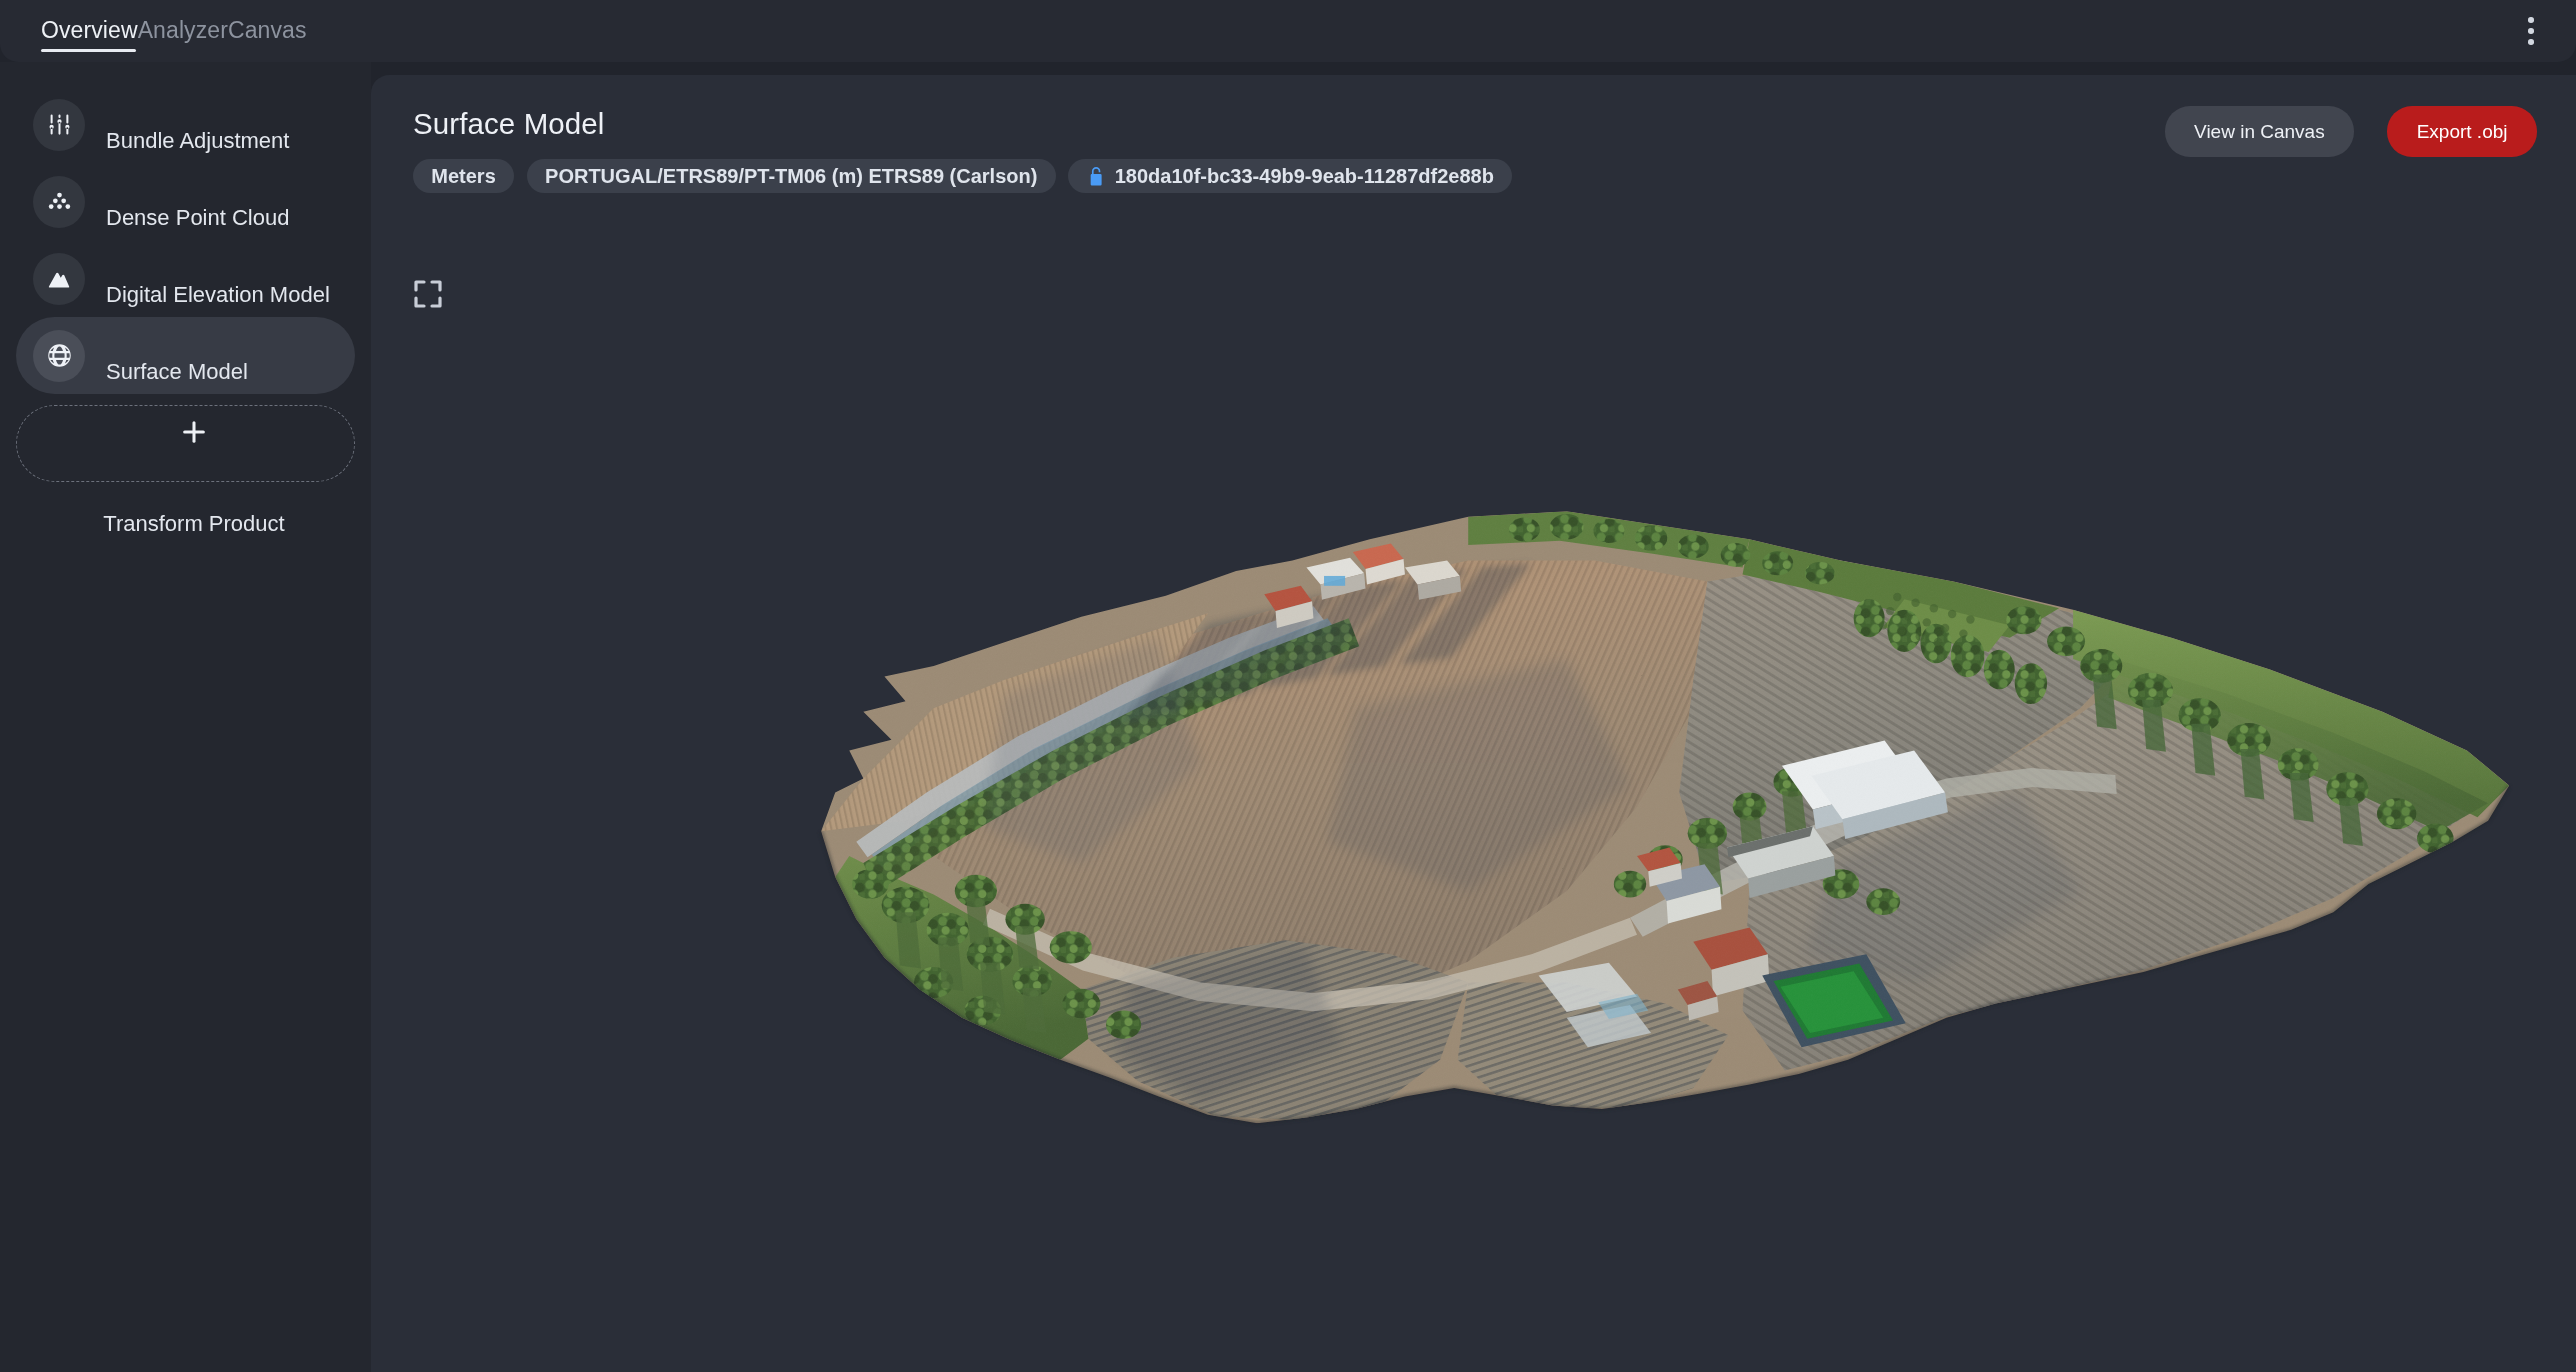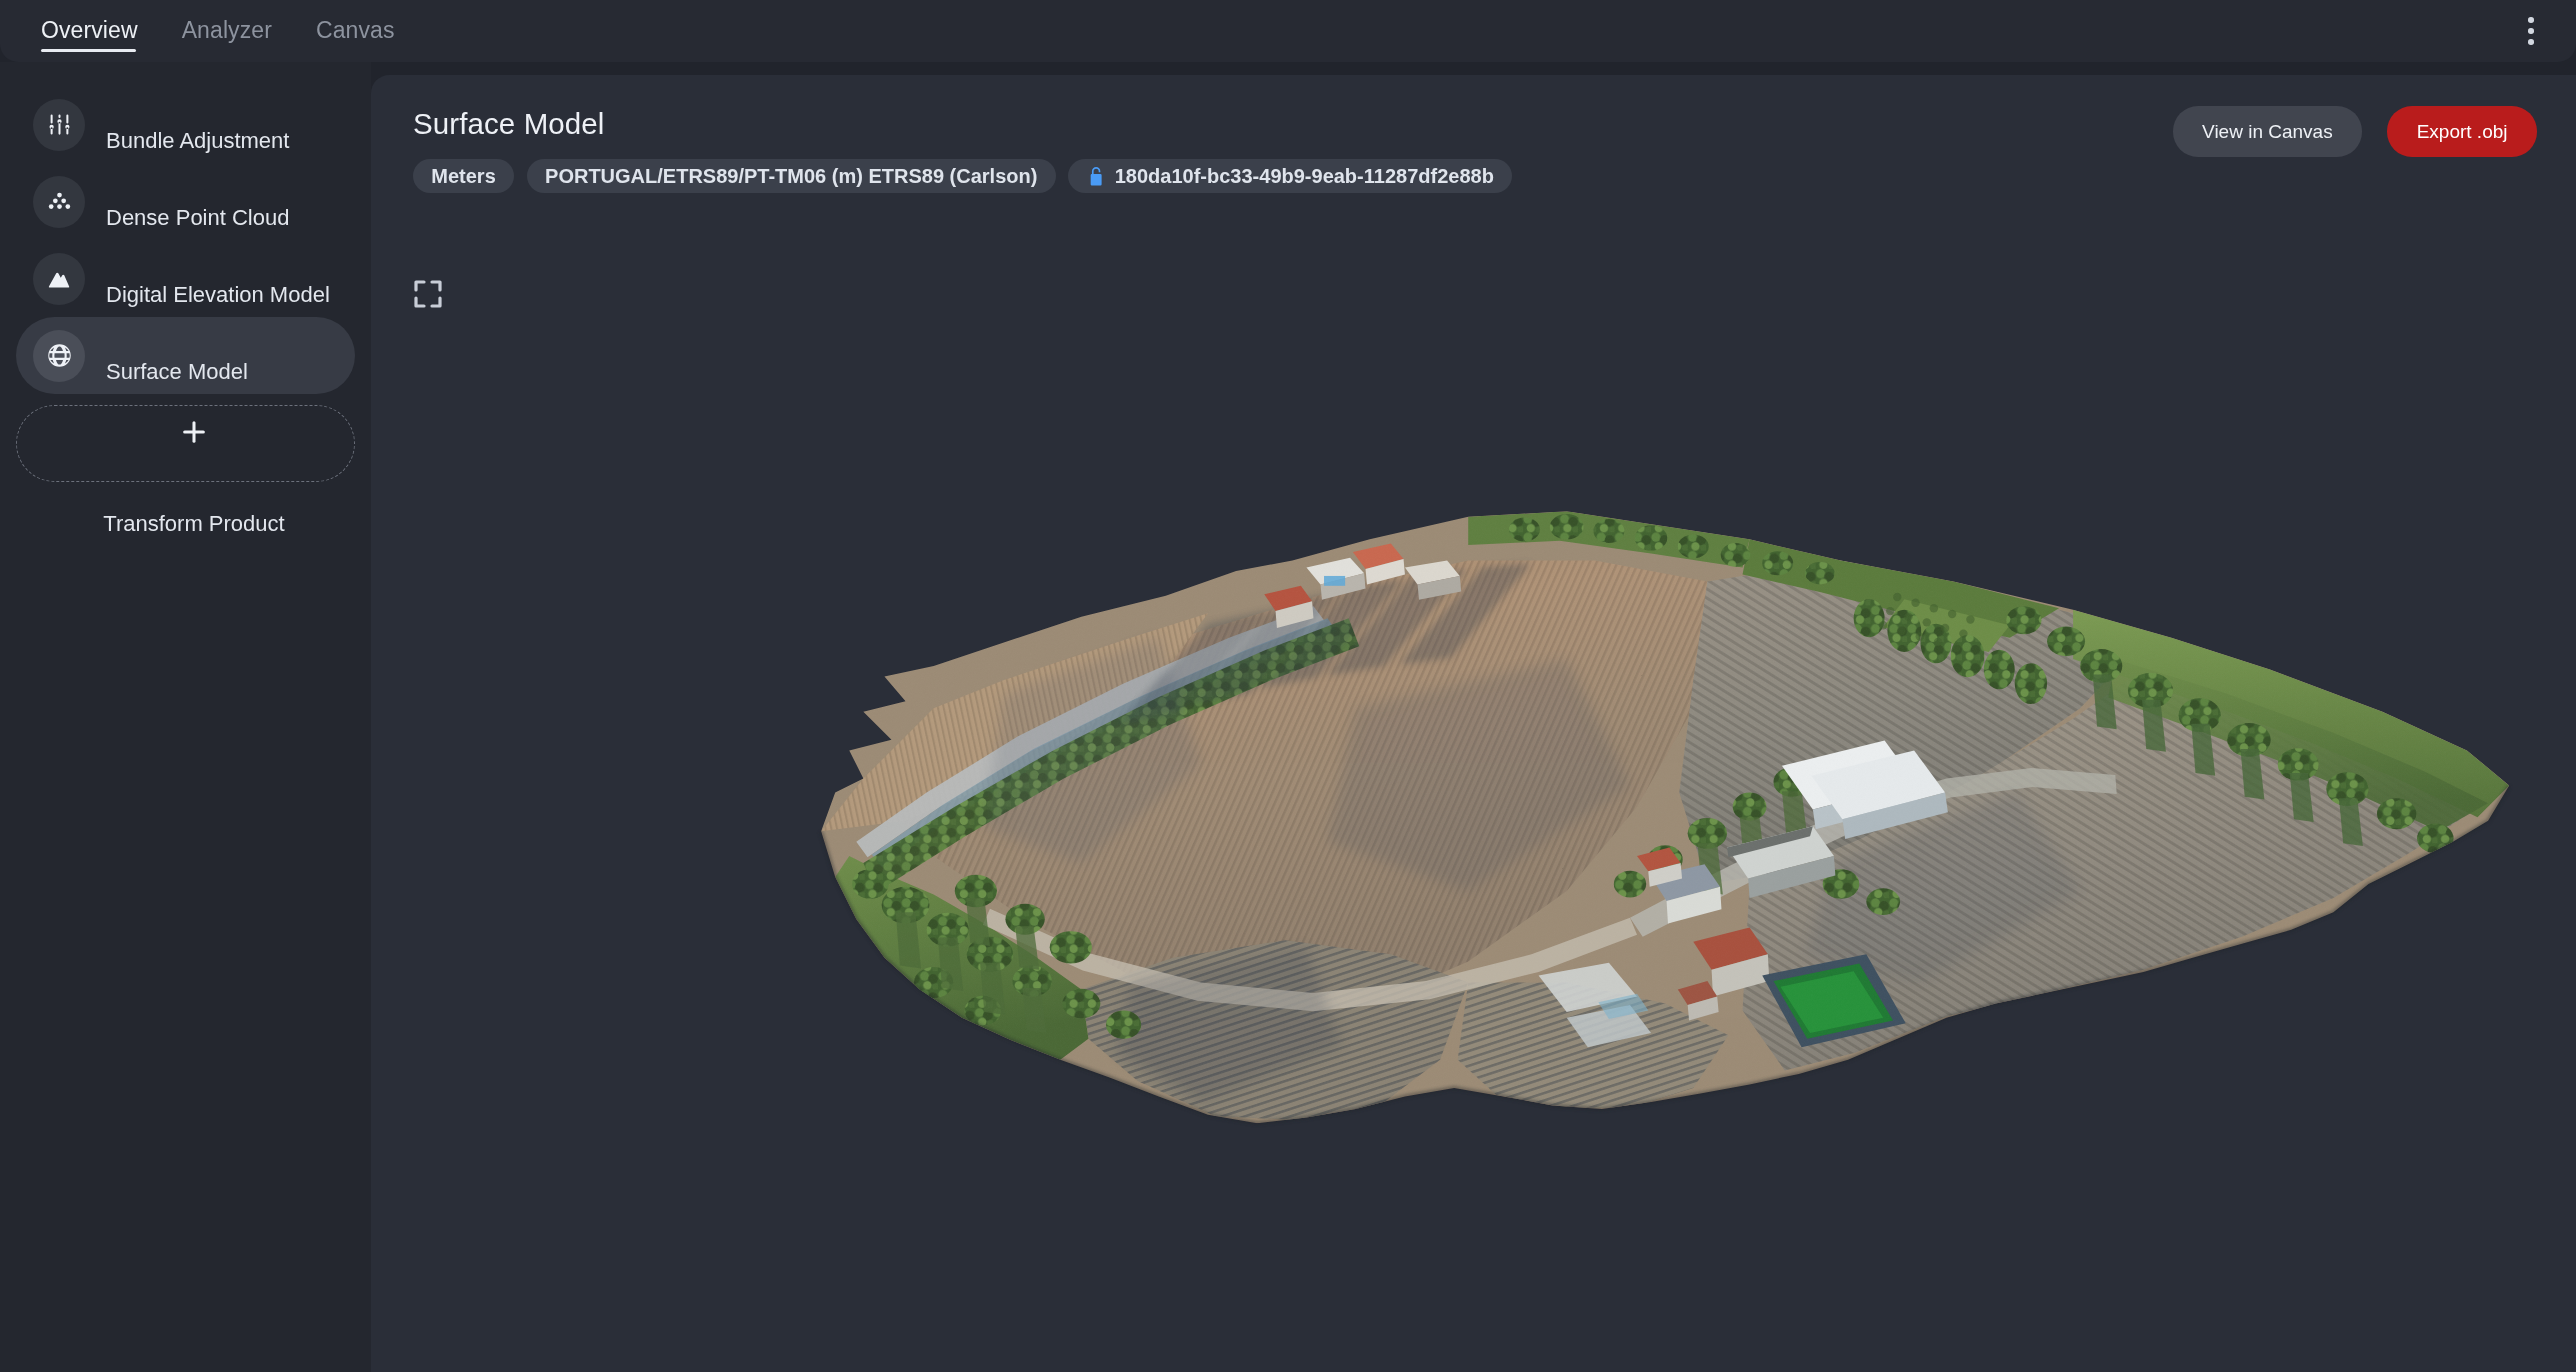--- a/index.html
+++ b/index.html
@@ -10,21 +10,21 @@
     overflow:hidden;
   }
 
   
   .topbar{
     position:absolute; left:0; top:0; width:2576px; height:62px;
     background:#272a33;
     border-radius:0 0 18.3px 18.3px;
     display:flex; align-items:center;
   }
-  .topbar-inner{ display:flex; align-items:flex-end; height:62px; padding-left:41px; gap:44px; }
+  .topbar-inner{ display:flex; align-items:flex-end; height:62px; padding-left:41px; }
   .tab{
     position:relative; font-size:23px; color:#8d939f; letter-spacing:0.1px;
     padding-bottom:18.3px; cursor:pointer; white-space:nowrap;
   }
   .tab.active{ color:#eef1f6; }
   .tab.active::after{
     content:""; position:absolute; left:0; right:1.4px; bottom:9.8px;
     height:2.8px; background:#e8ebf1; border-radius:2.1px;
   }
   .kebab{
@@ -73,21 +73,21 @@
   .page-title{ font-size:29.5px; color:#eef1f6; font-weight:400; letter-spacing:0.1px; }
   .chips{ display:flex; align-items:center; gap:12.7px; margin-top:18.3px; }
   .chip{
     display:flex; align-items:center; gap:9.8px;
     height:34px; padding:0 18.3px; border-radius:17px;
     background:#3b404b; color:#dfe4ec; font-size:20px; white-space:nowrap;font-weight:bold;
   }
   .lock-ico{ width:18.3px; height:21px; flex:0 0 18.3px; }
   .lock-ico svg{ width:18.3px; height:21px; fill:#4a9bf5; }
 
-  .actions{ position:absolute; right:39px; top:31px; display:flex; gap:25px; align-items:flex-end; }
+  .actions{ position:absolute; right:39px; top:31px; display:flex; gap:33px; align-items:flex-end; }
   .btn{
     height:51px; padding:0 29.5px; border-radius:25px; border:none;
     font-size:19px; cursor:pointer; white-space:nowrap;
     font-family:"Liberation Sans", sans-serif;
   }
   .btn-secondary{ background:#41454f; color:#eef1f6; }
   .btn-primary{ background:#b91c1c; color:#fff; }
 
   .expand-btn{
     position:absolute; left:41px; top:203px;

